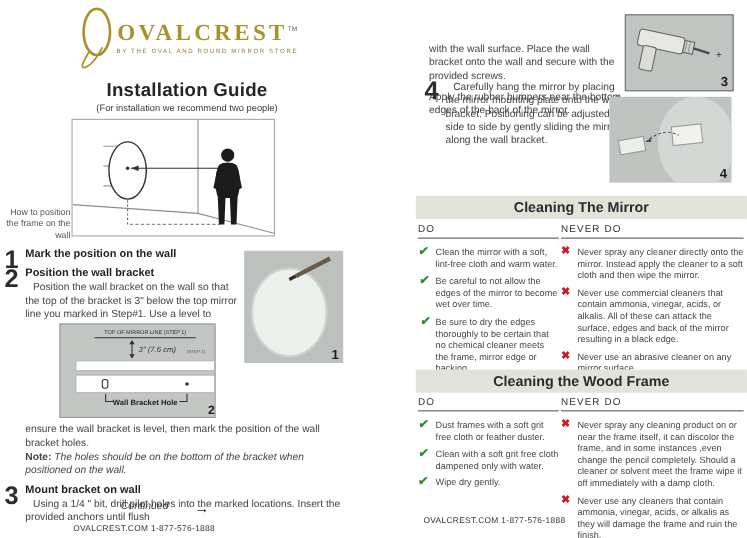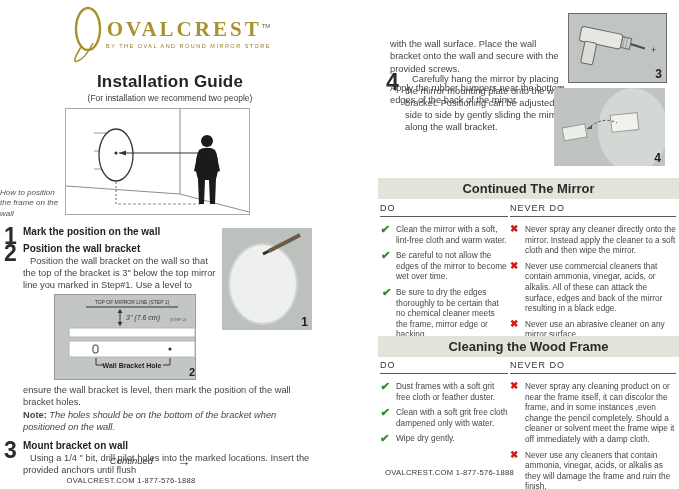--- a/index.html
+++ b/index.html
@@ -14,22 +14,22 @@
   .logo-row { display:flex; justify-content:center; align-items:flex-start; gap:3px; height:58px; }
   .logo-col { display:flex; flex-direction:column; align-items:center; padding-top:14px; }
   .logo-name { font-family:"Liberation Serif", serif; font-weight:bold; font-size:21px;
     letter-spacing:3px; color:#a8922f; line-height:1; white-space:nowrap; }
   .logo-tm { font-size:6px; color:#666; vertical-align:8px; letter-spacing:0; }
   .logo-tagline { font-size:5.5px; letter-spacing:1.5px; color:#8d7c33; margin-top:3px; white-space:nowrap; }
   .doc-title { font-size:17px; font-weight:bold; color:#252525; margin-top:9px; letter-spacing:0.2px; }
   .doc-subtitle { font-size:8.5px; color:#3a3a3a; margin-top:1px; }
   .room-diagram { position:absolute; left:65px; top:108px; width:185px; height:107px;
     border:1px solid #a9a9a9; background:#fff; }
-  .diagram-caption { position:absolute; left:0px; top:188px; width:64px; font-style:italic;
-    font-size:8px; color:#555; text-align:left; line-height:1.3; }
+  .diagram-caption { position:absolute; left:0px; top:188px; width:64px; 
+    font-size:8px; color:#555; text-align:right; line-height:1.3; }
   .steps { position:absolute; left:4px; top:226px; width:310px; }
   .fig { background:#bcc1bd; position:relative; }
   .fig-label { position:absolute; right:4px; bottom:1px; font-weight:bold; font-size:12px; color:#1d1d1d; }
   .fig1 { float:right; width:90px; height:102px; margin:2px 2px 6px 6px; }
   .fig2 { float:right; width:142px; height:86px; margin:3px 20px 4px 6px; background:#c3c7c3; border:1px solid #9a9a9a; }
   .step { position:relative; padding-left:19px; margin-bottom:6px; }
   .step-num { position:absolute; left:0; top:-1px; font-size:23px; font-weight:bold; color:#2c2c2c; line-height:1; }
   .step-heading { font-weight:bold; font-size:10px; color:#1f1f1f; }
   .step-body { font-size:9.3px; line-height:1.3; color:#454545; margin-top:1px; text-indent:7px; }
   .step-note { font-size:9.3px; line-height:1.3; color:#454545; font-style:italic; margin-top:1px; }
@@ -197,21 +197,21 @@
         <ellipse cx="79" cy="42" rx="35" ry="42" fill="#d4d8d4"></ellipse>
         <rect x="57" y="26" width="27" height="17" fill="#f1f1ee" stroke="#9a9a9a" transform="rotate(-6 70 34)"></rect>
         <rect x="9" y="38" width="23" height="13" fill="#ecEEe9" stroke="#9a9a9a" transform="rotate(-10 20 44)"></rect>
         <path d="M33,41 C46,30 56,31 63,35" fill="none" stroke="#555" stroke-width="1" stroke-dasharray="2.5 2"></path>
         <path d="M33,41 l5,-4 l0,4 z" fill="#555"></path>
       </svg>
       <span class="fig-label">4</span>
     </div>
 
     <div class="section-band band-mirror">
-      <span class="section-title">Continued The Mirror</span>
+      <span class="section-title">Cleaning The Mirror</span>
     </div>
 
     <div class="col do-col-1">
       <div class="col-head">DO</div>
       <div class="rule-item">
         <span class="check-icon">✔</span>
         <span class="rule-text">Clean the mirror with a soft, lint-free cloth and warm water.</span>
       </div>
       <div class="rule-item">
         <span class="check-icon">✔</span>

